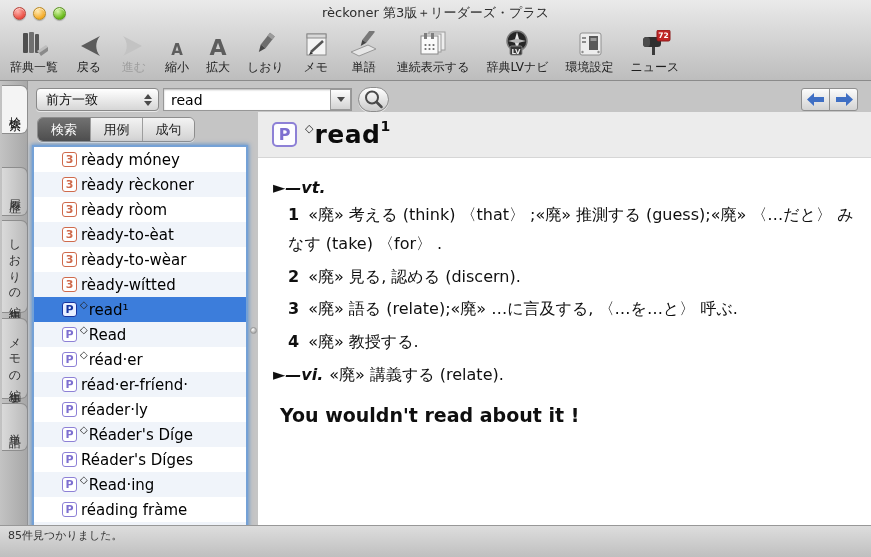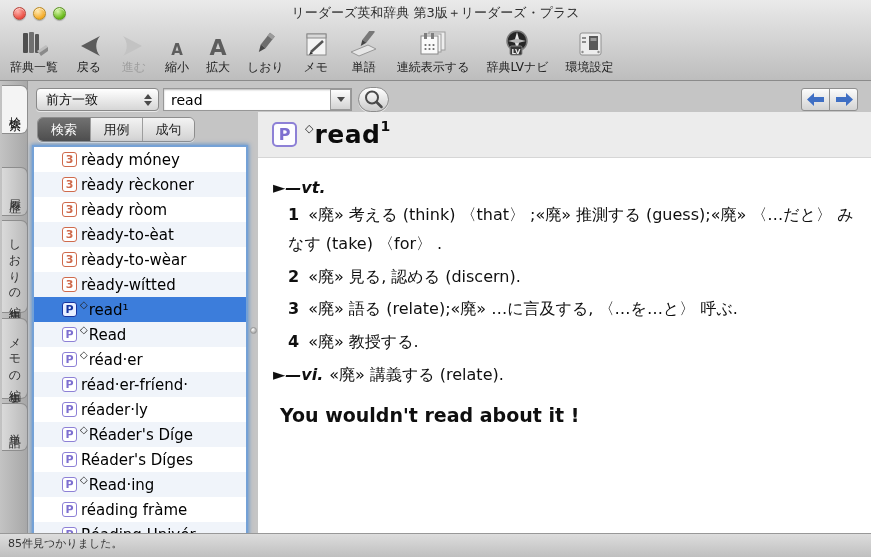--- a/index.html
+++ b/index.html
@@ -101,33 +101,33 @@
   .hw-sup { font-size:14px; font-weight:bold; position:relative; top:-9px; }
   .entry-body { padding:12px 12px 0 15px; font-size:16px; color:#0f0f0f; }
   .pron { margin:4px 0 12px 2px; }
   .pos-line { margin:8px 0 4px 0; }
   .pos-label { font-weight:bold; font-style:italic; margin-right:6px; }
   .sense { margin:4px 0; padding-left:15px; line-height:1.8; }
   .num { font-weight:bold; margin-right:9px; }
   .idiom-head { font-size:19px; font-weight:bold; margin:18px 0 24px 7px; }
   .idiom-body { padding-left:23px; line-height:1.7; }
   
-  .statusbar { position:absolute; left:0; right:0; bottom:0; height:24px;
+  .statusbar { position:absolute; left:0; right:0; bottom:0; height:32px;
     background:linear-gradient(#dddddd,#bfbfbf); border-top:1px solid #989898;
     font-size:11px; color:#333; line-height:19px; padding-left:8px; }
 </style>
 </head>
 <body>
 
 <div class="chrome">
   <div class="titlebar">
     <span class="tl-btn tl-red"></span>
     <span class="tl-btn tl-yellow"></span>
     <span class="tl-btn tl-green"></span>
-    <div class="title">リーダーズ英和辞典 第3版＋リーダーズ・プラス</div>
+    <div class="title">rèckoner 第3版＋リーダーズ・プラス</div>
   </div>
   <div class="toolbar">
     <button class="tbtn">
       <span class="ticon">
         <svg width="32" height="27" viewBox="0 0 32 27">
             <rect x="5" y="2" width="5" height="20" rx="1" fill="#4f4f4f"></rect>
             <rect x="11" y="1" width="5" height="21" rx="1" fill="#707070"></rect>
             <rect x="17" y="3" width="4" height="19" rx="1" fill="#585858"></rect>
             <path d="M19 20 L28 14 L30 16 L21 22 Z" fill="#bdbdbd"></path>
             <path d="M21 22 L30 16 L30 20 L23 25 Z" fill="#8a8a8a"></path>
@@ -238,20 +238,32 @@
             <rect x="6" y="2" width="21" height="22" rx="2" fill="#ededed" stroke="#909090"></rect>
             <rect x="15" y="5" width="9" height="14" fill="#5a5a5a"></rect>
             <rect x="16.5" y="7" width="6" height="3" fill="#9a9a9a"></rect>
             <rect x="8" y="6" width="4" height="2" fill="#8d8d8d"></rect>
             <rect x="8" y="10" width="4" height="2" fill="#8d8d8d"></rect>
             <circle cx="8.5" cy="21" r="1.2" fill="#8d8d8d"></circle>
             <circle cx="24.5" cy="21" r="1.2" fill="#8d8d8d"></circle>
           </svg>
       </span>
       <span class="tlabel">環境設定</span>
+    </button>
+    <button class="tbtn">
+      <span class="ticon">
+        <svg width="34" height="28" viewBox="0 0 34 28">
+            <rect x="14" y="15" width="3" height="10" fill="#3b3b3b"></rect>
+            <rect x="5" y="7" width="18" height="10" rx="3.5" fill="#2e2e2e"></rect>
+            <rect x="5" y="7" width="7" height="10" rx="3.5" fill="#4c4c4c"></rect>
+            <rect x="19" y="0" width="13" height="11" rx="1.5" fill="#c22627" stroke="#8c1a1a"></rect>
+            <text x="25.5" y="8.2" font-size="7.5" font-weight="bold" fill="#fff" text-anchor="middle" font-family="DejaVu Sans, sans-serif">72</text>
+          </svg>
+      </span>
+      <span class="tlabel">ニュース</span>
     </button>
   </div>
 </div>
 
 <div class="popup">
   <span>前方一致</span>
   <span class="stepper">
     <span class="tri-up"></span>
       <span class="tri-down"></span>
   </span>

